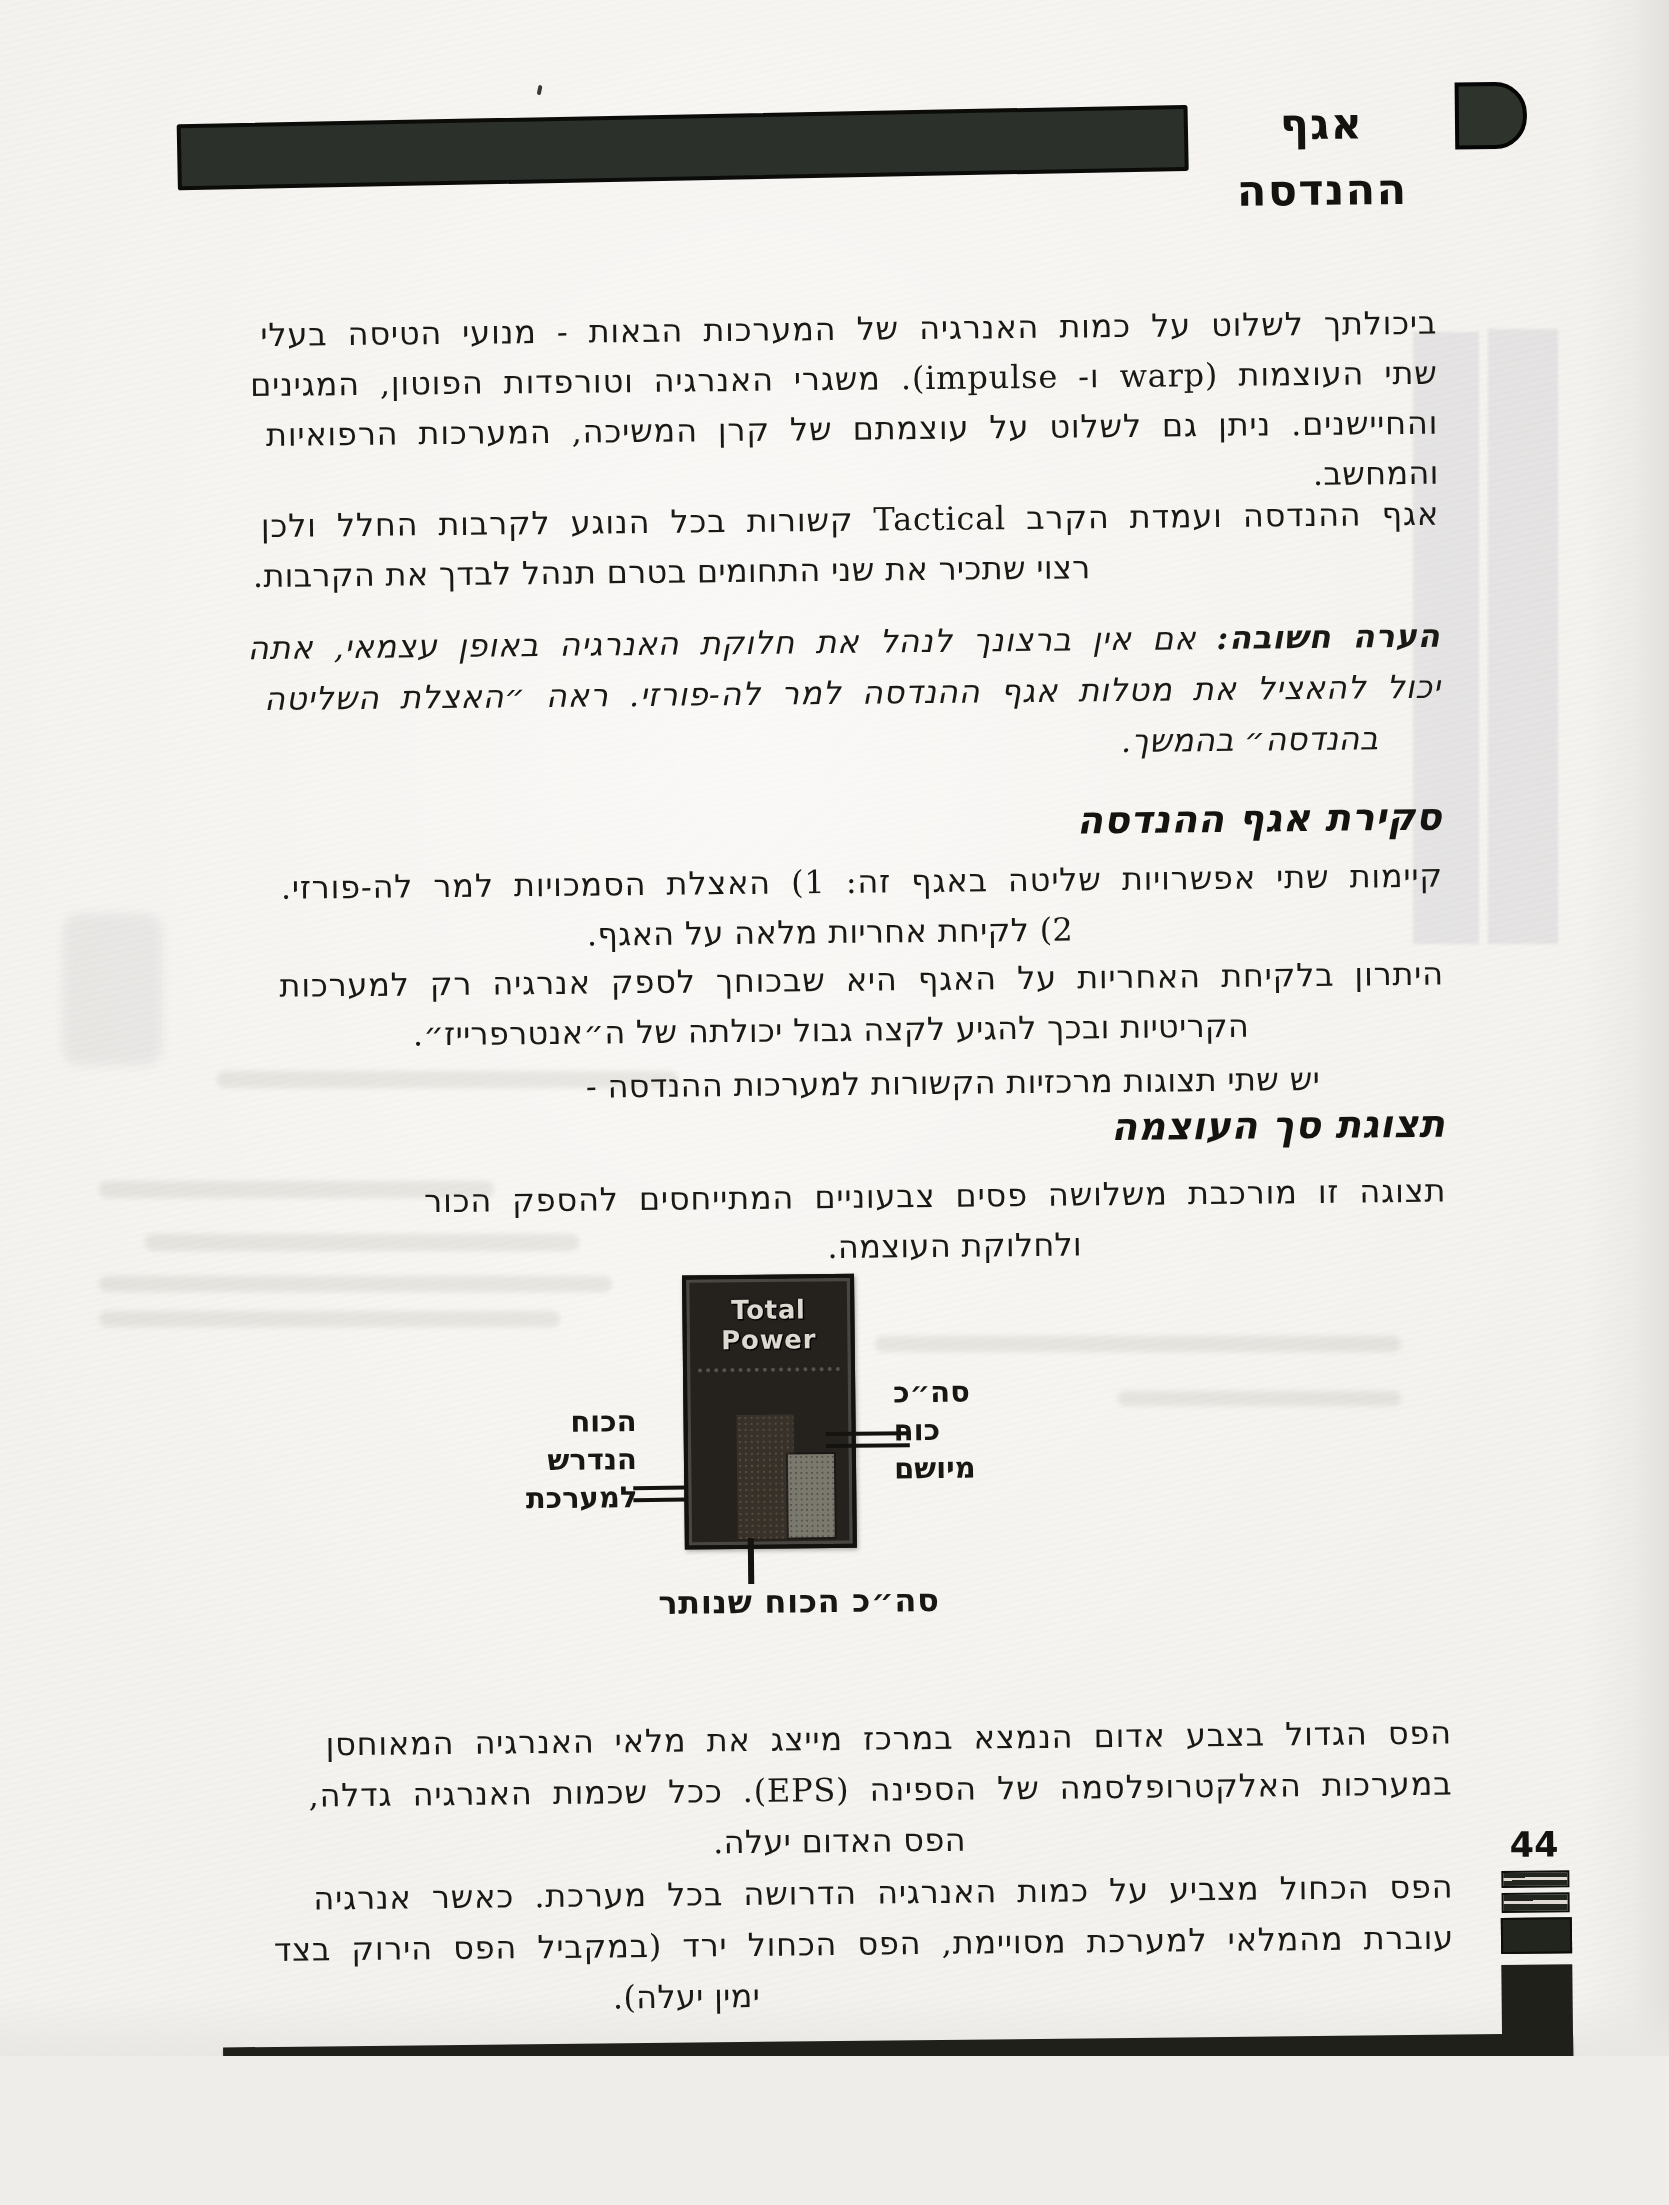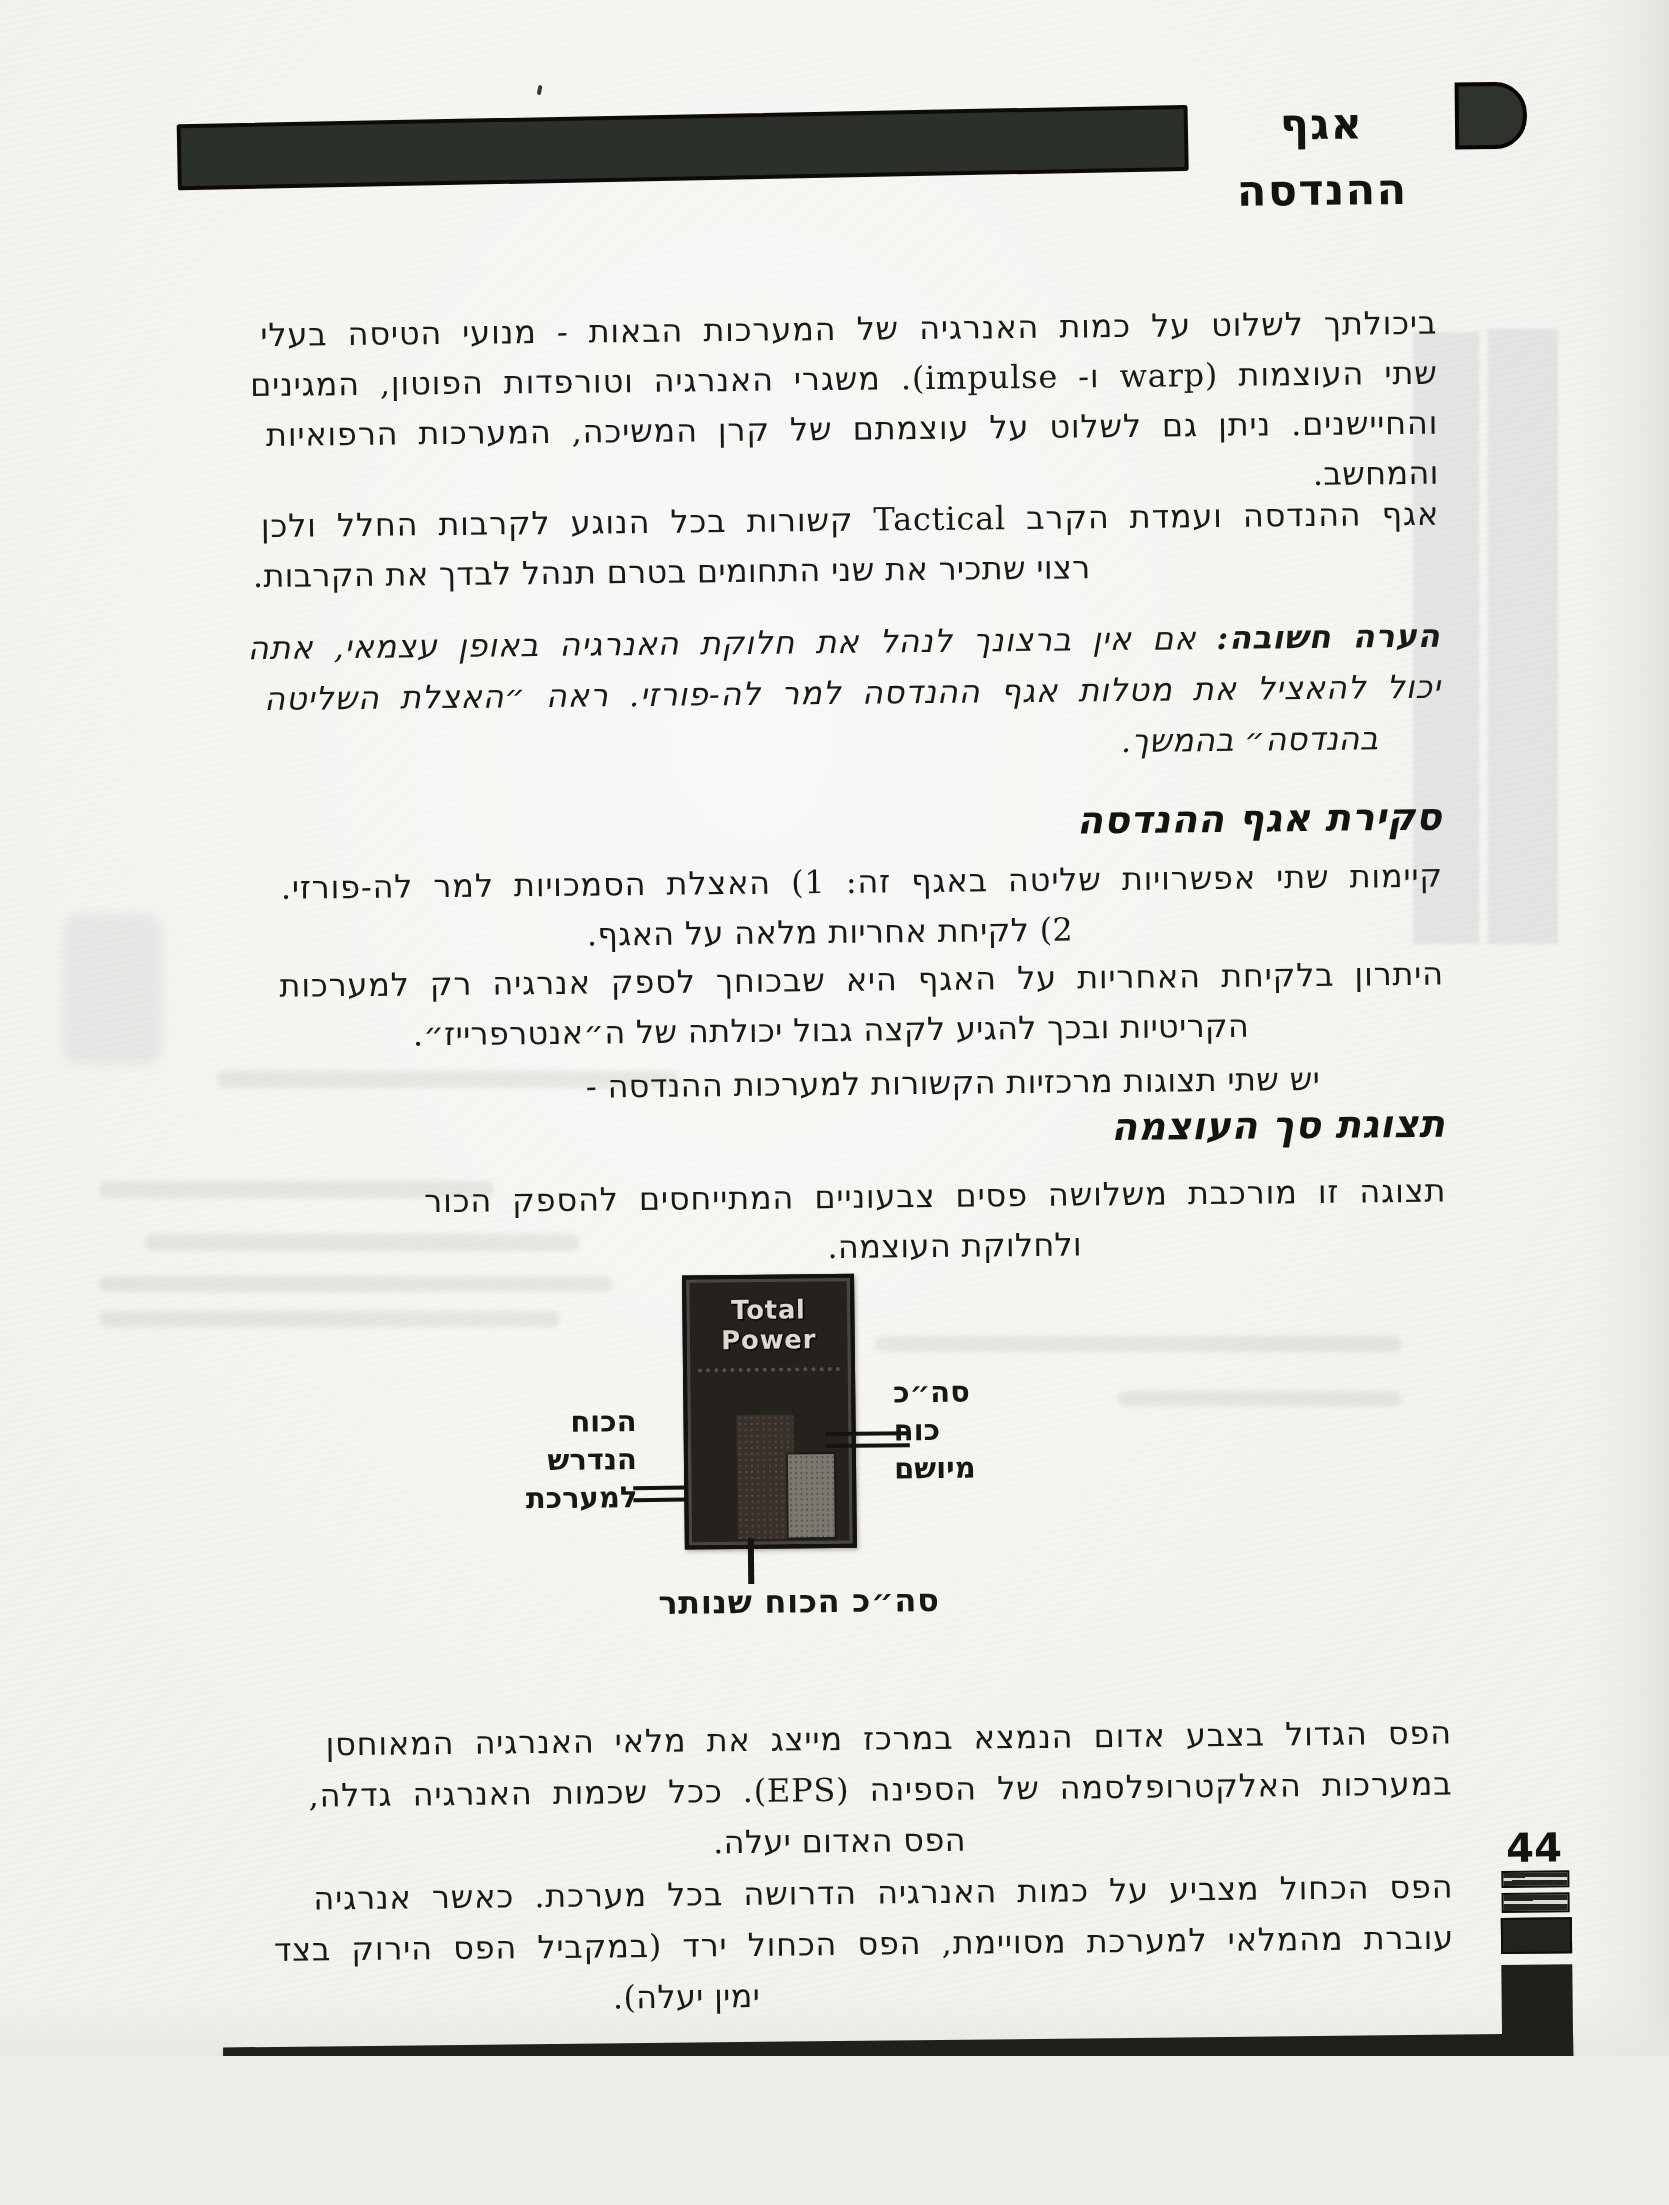--- a/index.html
+++ b/index.html
@@ -103,21 +103,21 @@
   .ann-left{left:454px;top:1400px;width:178px;text-align:right;}
   .ann-right{left:889px;top:1374px;width:197px;text-align:left;}
   .fig-caption{
     position:absolute;left:595px;top:1582px;width:395px;direction:rtl;text-align:center;
     font-weight:bold;font-size:32px;color:#181712;letter-spacing:0.7px;
   }
 
   
   .pagenum{
     position:absolute;left:1487px;top:1832px;width:76px;text-align:center;
-    font-family:"DejaVu Sans",sans-serif;font-weight:bold;font-size:40px;color:#14130f;
+    font-family:"DejaVu Sans",sans-serif;font-weight:bold;font-size:35px;color:#14130f;
   }
   .pbar{position:absolute;left:1492px;width:68px;box-sizing:border-box;border:2px solid #0d0e0b;
     background:linear-gradient(to bottom,#23261f 0 36%, #ded9d2 36% 58%, #23261f 58% 100%);}
   .pbar1{top:1878px;height:17px;}
   .pbar2{top:1900px;height:20px;}
   .pbar3{position:absolute;left:1491px;top:1925px;width:71px;height:36px;background:#22251e;border:2.6px solid #0d0e0b;box-sizing:border-box;}
   .lbar-v{position:absolute;left:1491px;top:1972px;width:71px;height:139px;background:#1e2019;}
   .lbar-h{position:absolute;left:212px;top:2041px;width:1350px;height:66px;background:#1e2019;border-radius:0 0 0 32px;box-shadow:0 2.6px 2px rgba(60,58,50,0.35);}
 </style>
 </head>

